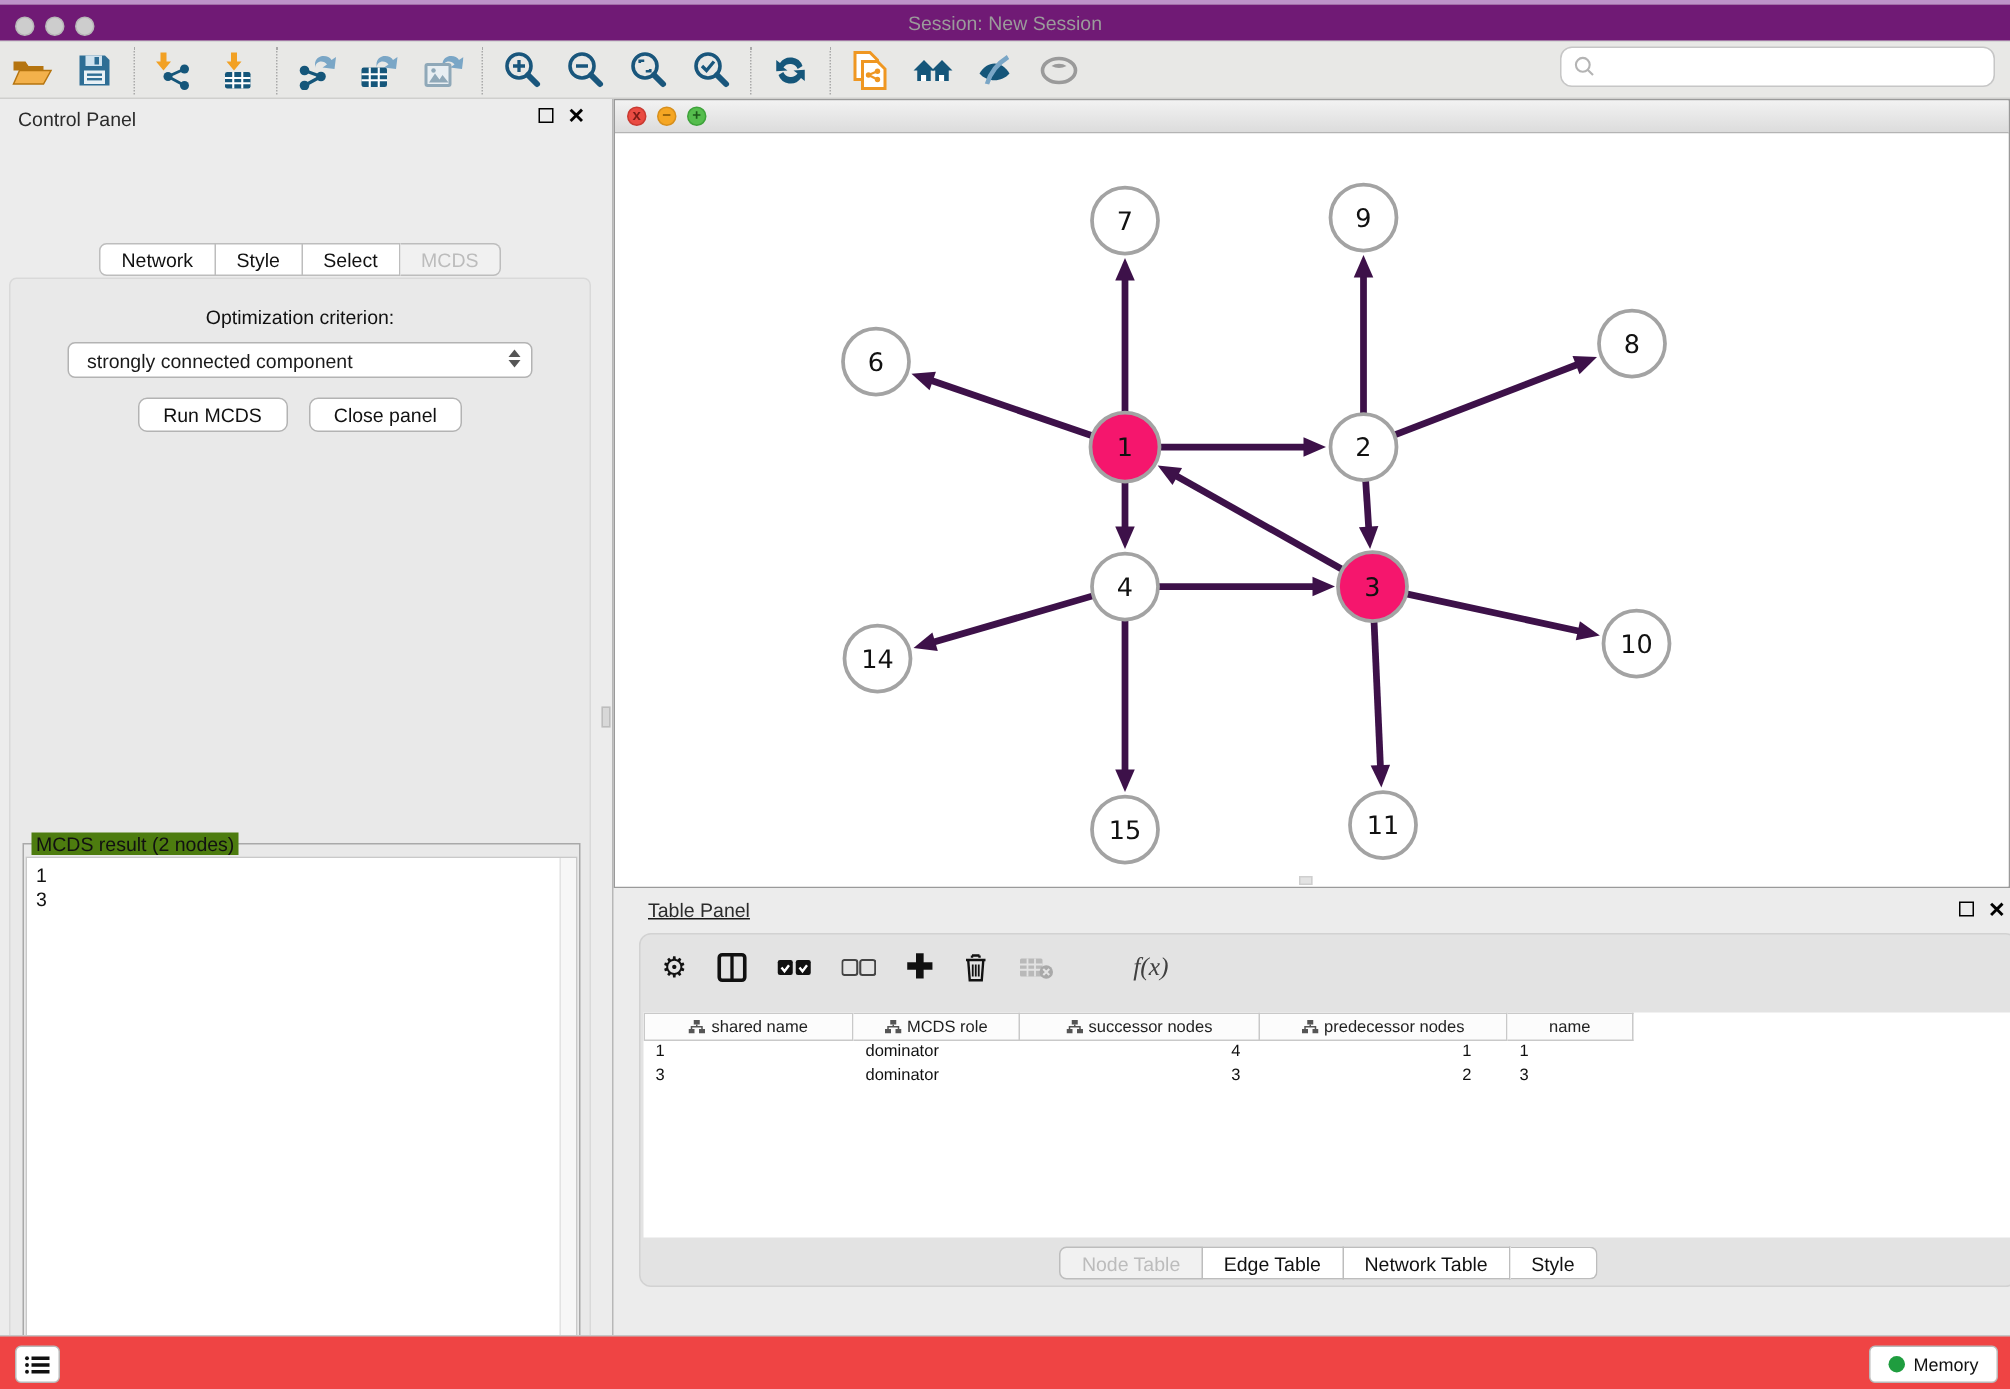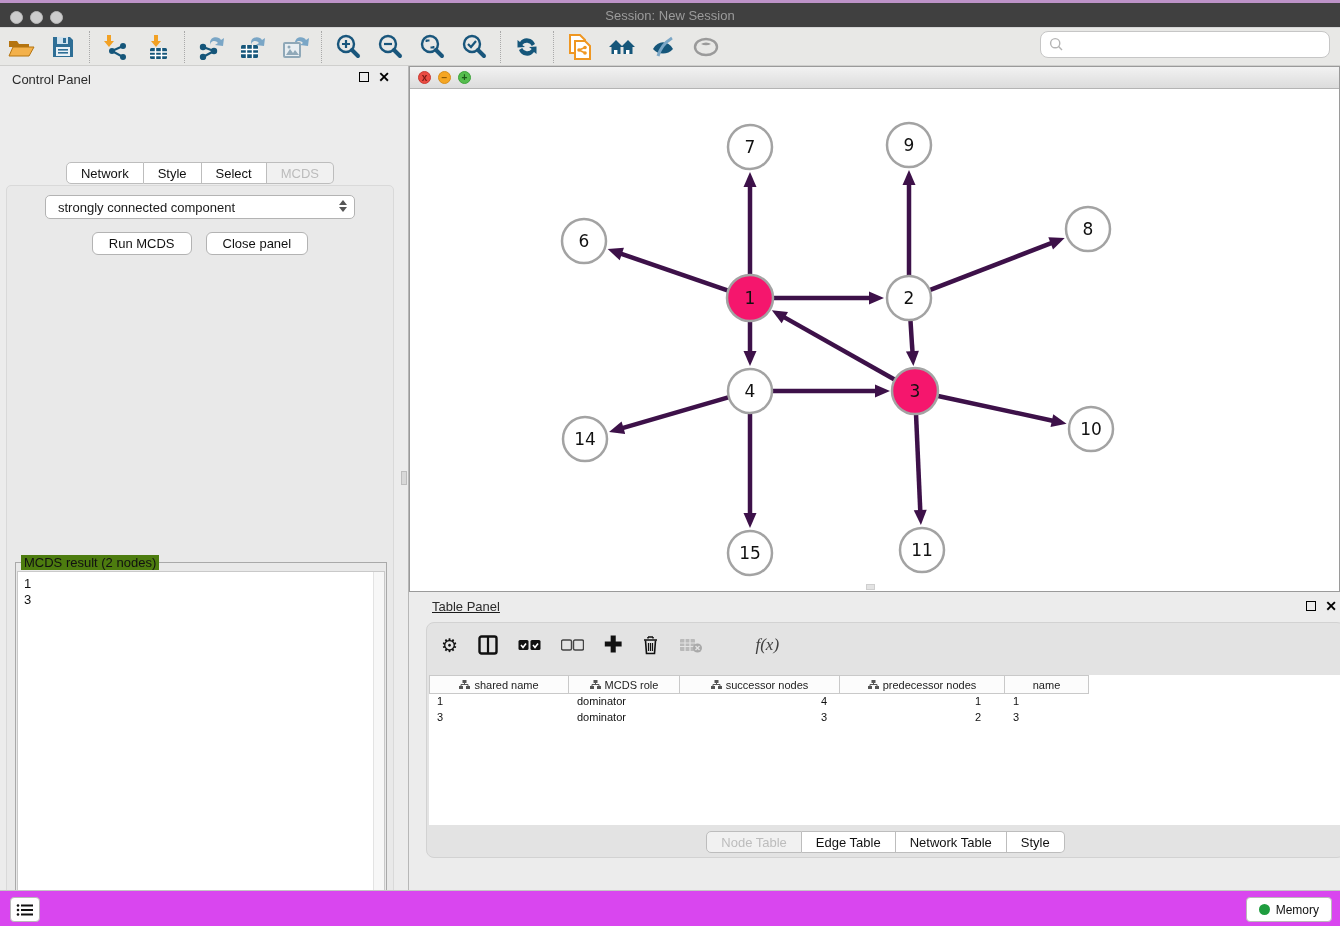--- a/index.html
+++ b/index.html
@@ -1,21 +1,21 @@
 <!DOCTYPE html>
 <html><head>
 <meta charset="utf-8">
 <style>
   * { box-sizing: border-box; margin: 0; padding: 0; }
   html,body { width:1340px; height:926px; overflow:hidden; }
   body { font-family:"Liberation Sans", sans-serif; background:#ececec; position:relative; font-size:13px; color:#1a1a1a; }
 
   
   .top-strip { position:absolute; left:0; top:0; width:1340px; height:3px; background:#bd93c8; }
-  .titlebar { position:absolute; left:0; top:3px; width:1340px; height:25px; background:#404040; border-bottom:1px solid #d6d6d6; }
+  .titlebar { position:absolute; left:0; top:3px; width:1340px; height:25px; background:#701a75; border-bottom:1px solid #d6d6d6; }
   .traffic { position:absolute; top:8px; width:13px; height:13px; border-radius:50%; background:#cdcdcd; border:1px solid #b8b8b8; }
   .t1{left:10px;} .t2{left:30px;} .t3{left:50px;}
   .titlebar .wtitle { position:absolute; left:0; right:0; top:5px; text-align:center; color:#9b9b9b; font-size:13px; }
 
   .toolbar { position:absolute; left:0; top:28px; width:1340px; height:38px; background:#e8e8e6; border-bottom:1px solid #cfcfcd; display:flex; align-items:center; }
   .tb-icon { display:flex; align-items:center; justify-content:center; width:34px; height:32px; margin:0 4px; }
   .tb-sep { width:1px; height:32px; border-left:1px dotted #a9a9a9; margin:0 5px; }
   .searchbox { position:absolute; right:10px; top:31px; width:290px; height:27px; background:#fff; border:1px solid #c6c6c6; border-radius:8px; display:flex; align-items:center; padding-left:8px; }
   .searchbox svg { opacity:.55; }
 
@@ -79,21 +79,21 @@
   .thead { display:flex; height:19px; }
   .th { position:relative; display:flex; align-items:center; justify-content:center; gap:4px; background:#fcfcfc; border:1px solid #c9c9c9; border-left:none; font-size:11px; color:#222; }
   .th:first-child { border-left:1px solid #c9c9c9; }
   .tr { display:flex; height:16px; }
   .td { font-size:11px; color:#111; padding:1px 8px 0 8px; }
   .td.r { text-align:right; }
 
   .bottom-tabs { position:absolute; left:0; right:0; bottom:4px; display:flex; justify-content:center; }
 
   
-  .statusbar { position:absolute; left:0; top:890px; width:1340px; height:36px; background:#d946ef; border-top:1px solid #c5c5c5; }
+  .statusbar { position:absolute; left:0; top:890px; width:1340px; height:36px; background:#ef4444; border-top:1px solid #c5c5c5; }
   .sb-btn { position:absolute; top:6px; height:25px; background:#fff; border:1px solid #b9b9b9; border-radius:4px; display:flex; align-items:center; justify-content:center; gap:6px; font-size:12px; color:#111; }
   .sb-list { left:10px; width:30px; }
   .sb-mem { right:8px; padding:0 12px; }
   .memdot { width:11px; height:11px; border-radius:50%; background:#1f9d3f; }
 </style>
 </head>
 <body>
 
 <div class="top-strip"></div>
 <div class="titlebar">
@@ -249,20 +249,21 @@
   </div>
   <div class="ctrl-tabs">
       <div class="tabgroup" id="ctrl-tabs">
         <div class="tab">Network</div>
         <div class="tab">Style</div>
         <div class="tab">Select</div>
         <div class="tab sel">MCDS</div>
       </div>
     </div>
   <div class="ctrl-body">
+    <div class="opt-label">Optimization criterion:</div>
     <div class="dropdown">
       <span>strongly connected component</span>
       <span class="dd-arrows">
           <i class="dd-up"></i>
           <i class="dd-down"></i>
         </span>
     </div>
     <div class="btn-row">
       <div class="pbutton">Run MCDS</div>
       <div class="pbutton">Close panel</div>

